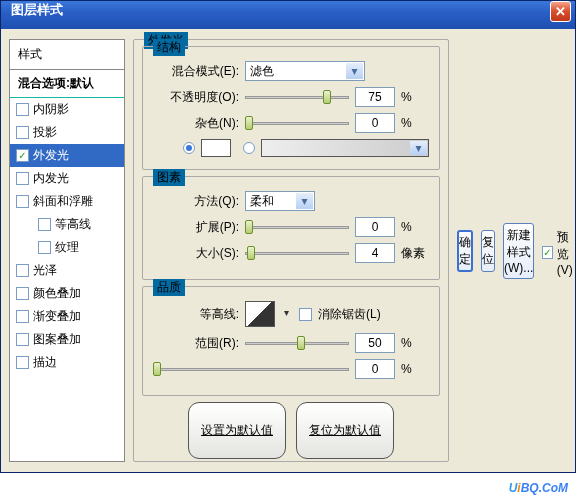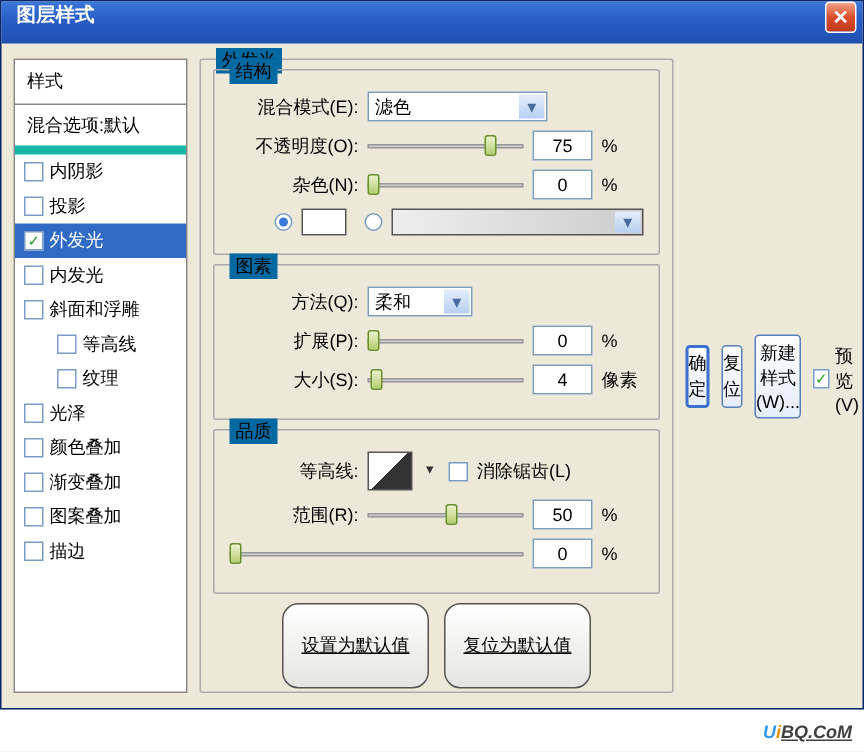--- a/index.html
+++ b/index.html
@@ -4,21 +4,21 @@
 <style>
   * { box-sizing: border-box; margin: 0; padding: 0; font-family: "Microsoft YaHei", "SimSun", Arial, sans-serif; font-size: 12px; }
   body { background: #fff; width: 576px; height: 501px; overflow: hidden; }
   .window { width: 576px; border: 1px solid #0a246a; background: #ece9d8; position: relative; height: 473px; }
   .titlebar { height: 28px; background: linear-gradient(to bottom, #3b77d9 0%, #2a5fc7 40%, #1e4fb0 100%); display: flex; align-items: flex-start; padding: 0 4px; color: #fff; font-weight: bold; }
   .titlebar-text { flex: 1; padding-left: 6px; font-size: 13px; }
   .close-btn { width: 21px; height: 21px; background: linear-gradient(to bottom, #f6a289, #d84d2a, #c0371a); border: 1px solid #fff; border-radius: 3px; display: flex; align-items: center; justify-content: center; color: #fff; font-weight: bold; font-size: 13px; cursor: pointer; }
   .body { display: flex; padding: 10px 8px; gap: 8px; height: calc(100% - 28px); }
   .sidebar { width: 116px; background: #fff; border: 1px solid #888; display: flex; flex-direction: column; }
   .sidebar-header { border-bottom: 1px solid #888; padding: 6px 8px; font-size: 12px; }
-  .sidebar-sub { border-bottom: 6px solid #14b8a6; padding: 5px 8px; font-size: 12px; }
+  .sidebar-sub { border-bottom: 1px solid #14b8a6; padding: 5px 8px; font-size: 12px; font-weight: bold; }
   .style-item { display: flex; align-items: center; padding: 3px 4px 3px 6px; font-size: 12px; gap: 4px; cursor: default; }
   .style-item.indent { padding-left: 28px; }
   .style-item.selected { background: #316ac5; color: #fff; }
   .chk { width: 13px; height: 13px; border: 1px solid #7a9cc6; background: #fff; display: inline-flex; align-items: center; justify-content: center; font-size: 10px; color: #20a020; }
   .chk.checked::after { content: "✓"; }
   .main { flex: 1; position: relative; display: flex; gap: 8px; }
   .center { flex: 1; }
   .fieldset { border: 1px solid #aaa; border-radius: 2px; padding: 8px 10px 10px; margin-bottom: 6px; position: relative; }
   .fieldset.outer { padding: 6px 8px 10px; height: 100%; }
   .legend { position: absolute; top: -8px; left: 10px; background: #0369a1; padding: 0 4px; font-size: 12px; }
@@ -41,21 +41,21 @@
   .contour-arrow { position:absolute; right:-14px; top:6px; color:#333; font-size:10px; }
   .btn-row { display:flex; gap:10px; justify-content:center; margin-top:6px; }
   .btn { border:1px solid #555; border-radius:11px; background: linear-gradient(to bottom, #fff, #e4e4e0); padding: 19px 12px; font-size:12px; cursor:pointer;text-decoration:underline; }
   .right-panel { width: 110px; display:flex; flex-direction: row; gap: 8px; align-items:center; }
   .big-btn { width: 100px; padding: 3px 0; text-align:center; border:1px solid #5b7fbd; border-radius:3px; background: linear-gradient(to bottom,#fdfdfd,#e6eefb); font-size:12px; cursor:pointer; }
   .big-btn.default { border: 2px solid #3b6fd0; padding: 2px 0; }
   .preview-check { display:flex; align-items:center; gap:4px; margin-top:4px; }
   .preview-box { width: 64px; height: 64px; border:1px solid #888; background:#fff; display:flex; align-items:center; justify-content:center; margin-top:4px; }
   .preview-inner { width: 34px; height:34px; background:#6e6e6e; }
   .watermark { position: absolute; bottom: 4px; right: 8px; font-size: 18px; font-weight: bold; font-style: italic; font-family: Arial, sans-serif;}
-  .watermark .u { color:#339af0; } .watermark .i { color:#f08c00; } .watermark .rest { color:#404040;text-decoration:underline; }
+  .watermark .u { color:#339af0; } .watermark .i { color:#f08c00; } .watermark .rest { color:#3b82f6; }
 </style>
 </head>
 <body>
 
 <div class="window">
   <div class="titlebar">
     <span class="titlebar-text">图层样式</span>
     <div class="close-btn">✕</div>
   </div>
 

